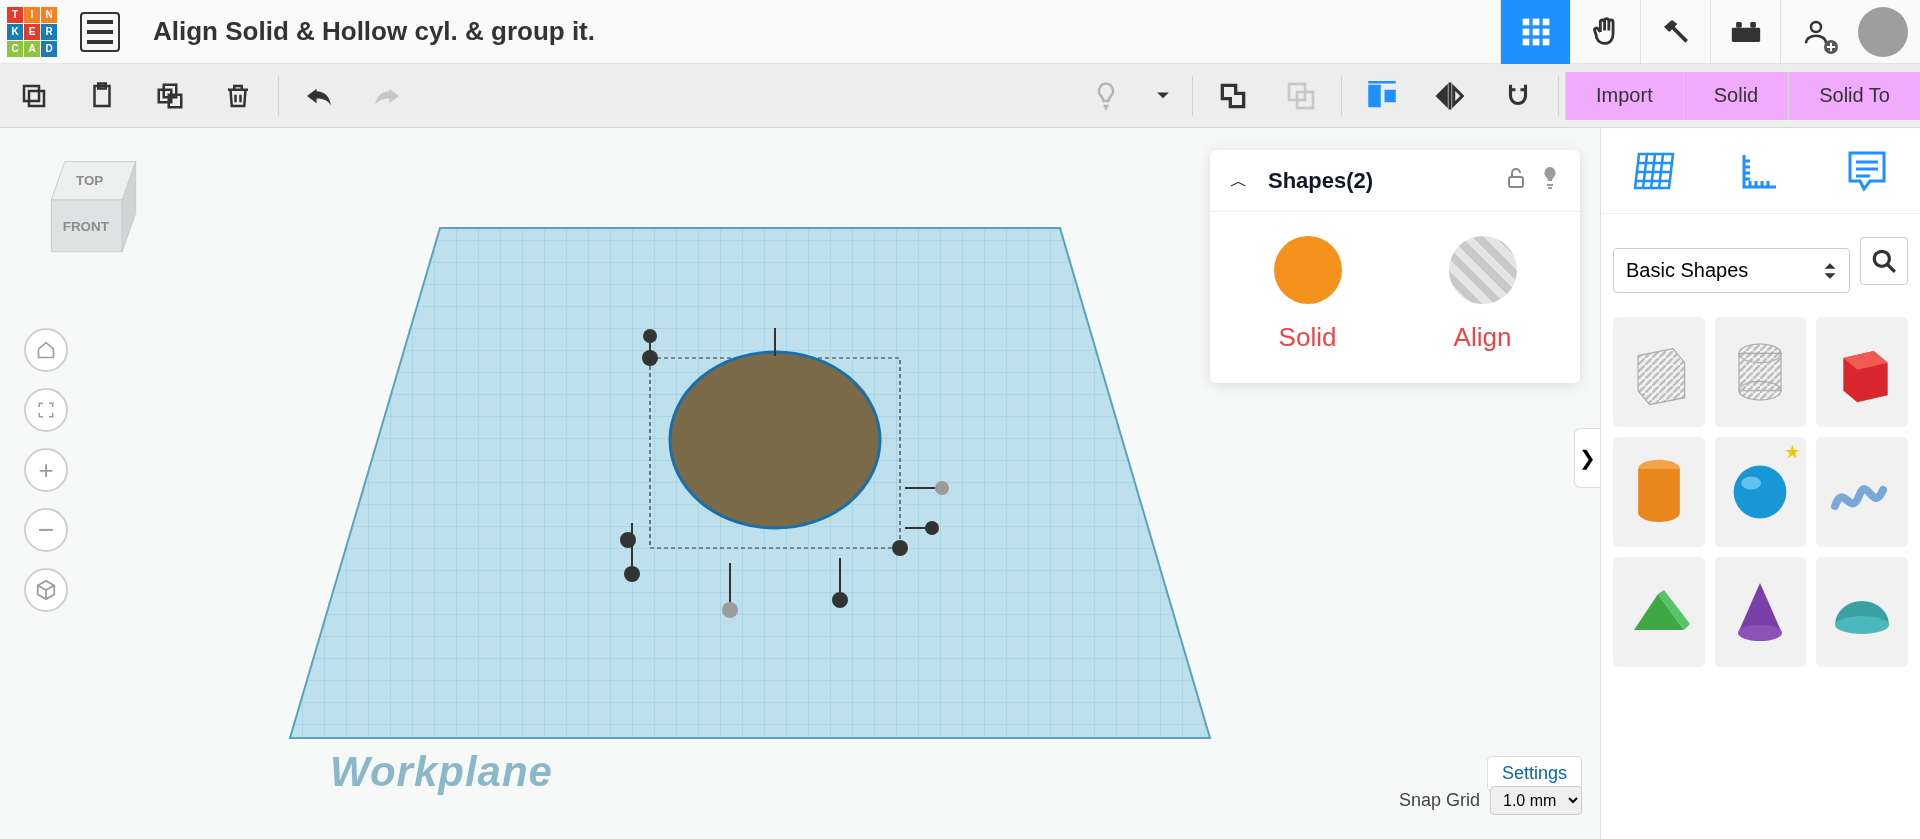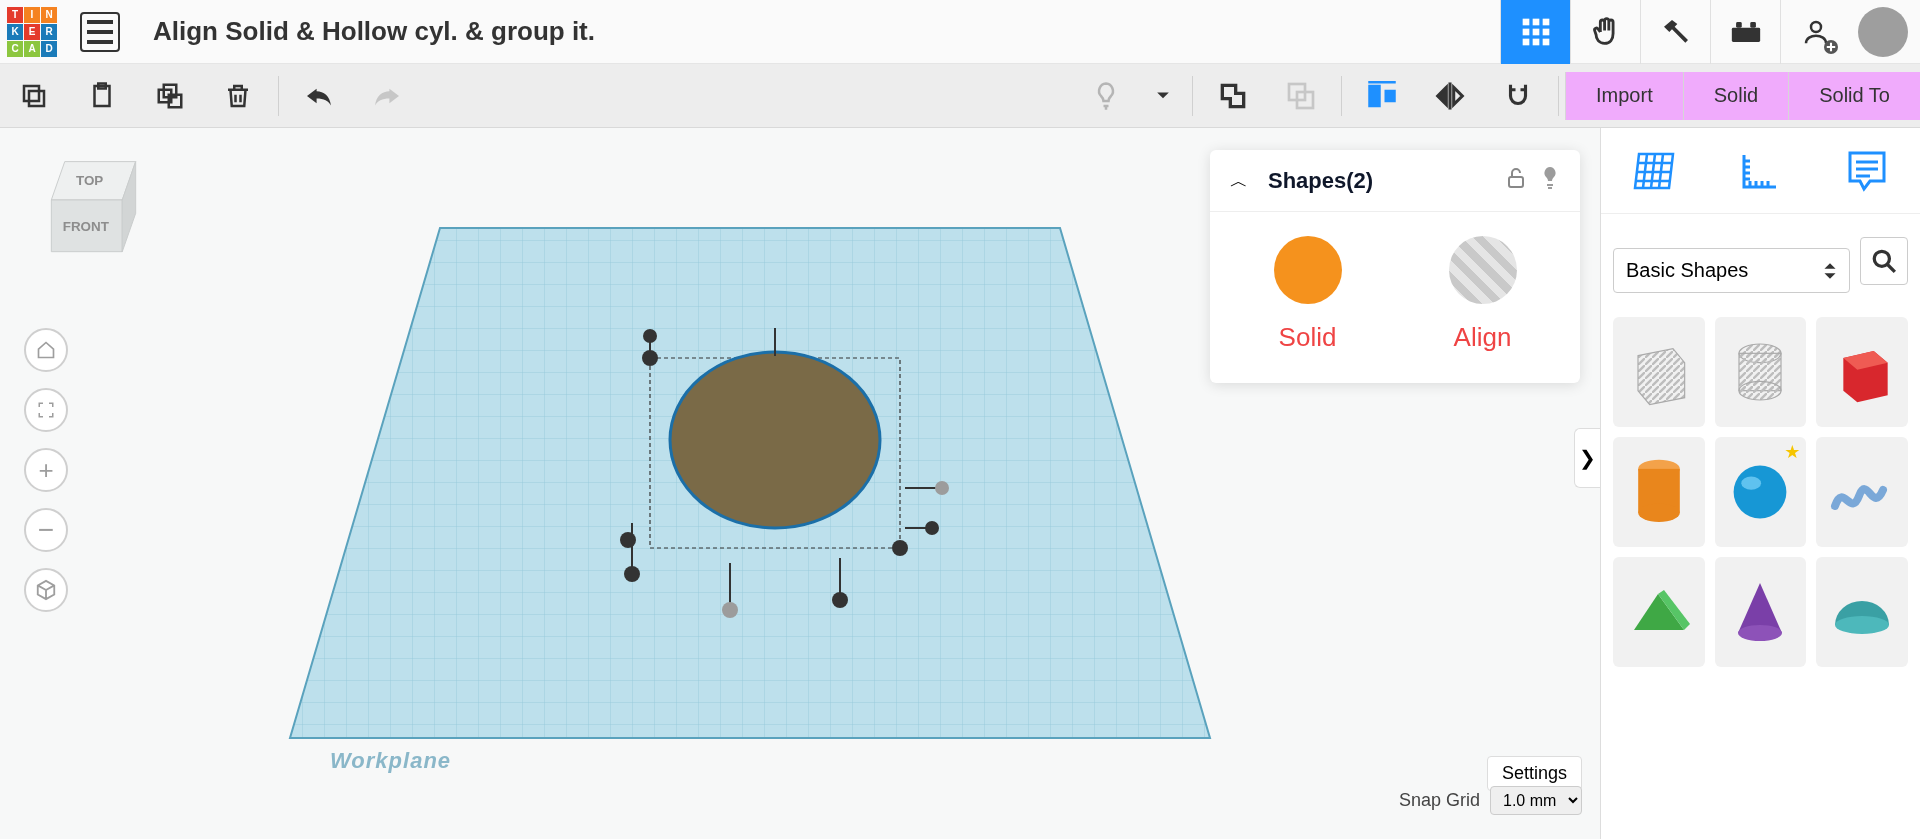--- a/index.html
+++ b/index.html
@@ -66,28 +66,28 @@
   .circbtn{
     width:44px;height:44px;border:2px solid #cfcfcf;border-radius:50%;
     display:flex;align-items:center;justify-content:center;color:#9e9e9e;background:#fff;cursor:pointer;font-size:20px;
   }
 
   
   .workplane{
     position:absolute;top:90px;left:280px;width:940px;height:540px;
   }
   .wp-label{
-    position:absolute;top:530px;left:50px;font-size:22px;font-weight:bold;font-style:italic;
+    position:absolute;top:530px;left:50px;font-size:42px;font-weight:bold;font-style:italic;
     color:#8ab7c9;letter-spacing:1px;
   }
 
   
   .bottom-settings{
     position:absolute;bottom:48px;right:338px;
-    background:#fff;border:1px solid #ddd;border-radius:4px;padding:6px 14px;font-size:18px;color:#000000;cursor:pointer;
+    background:#fff;border:1px solid #ddd;border-radius:4px;padding:6px 14px;font-size:18px;color:#0369a1;cursor:pointer;
   }
   .snap{
     position:absolute;bottom:24px;right:338px;display:flex;align-items:center;gap:10px;color:#444;font-size:18px;
   }
   .snap select{font-size:16px;padding:4px 8px;border:1px solid #ccc;border-radius:4px;}
 
   
   .inspector{
     position:absolute;top:22px;right:340px;width:370px;background:#fff;border-radius:6px;
     box-shadow:0 2px 14px rgba(0,0,0,.12);

